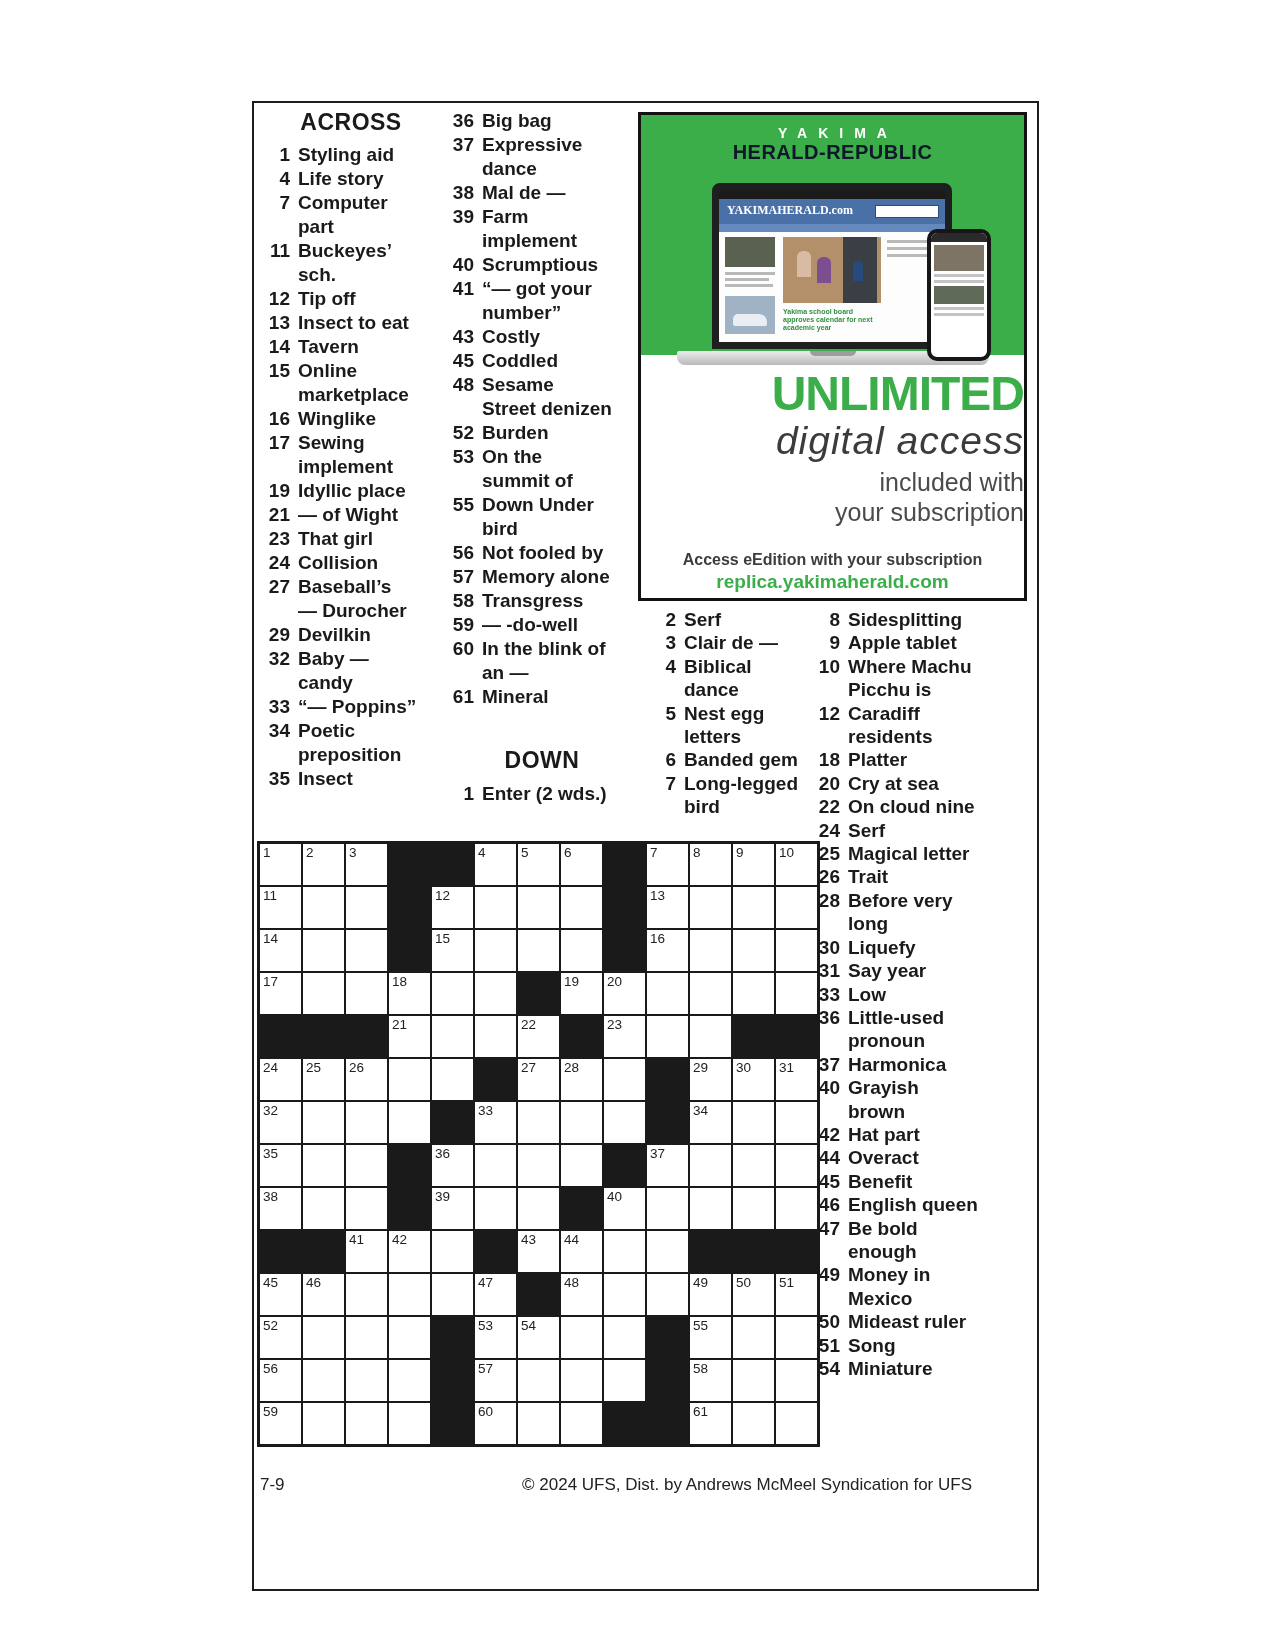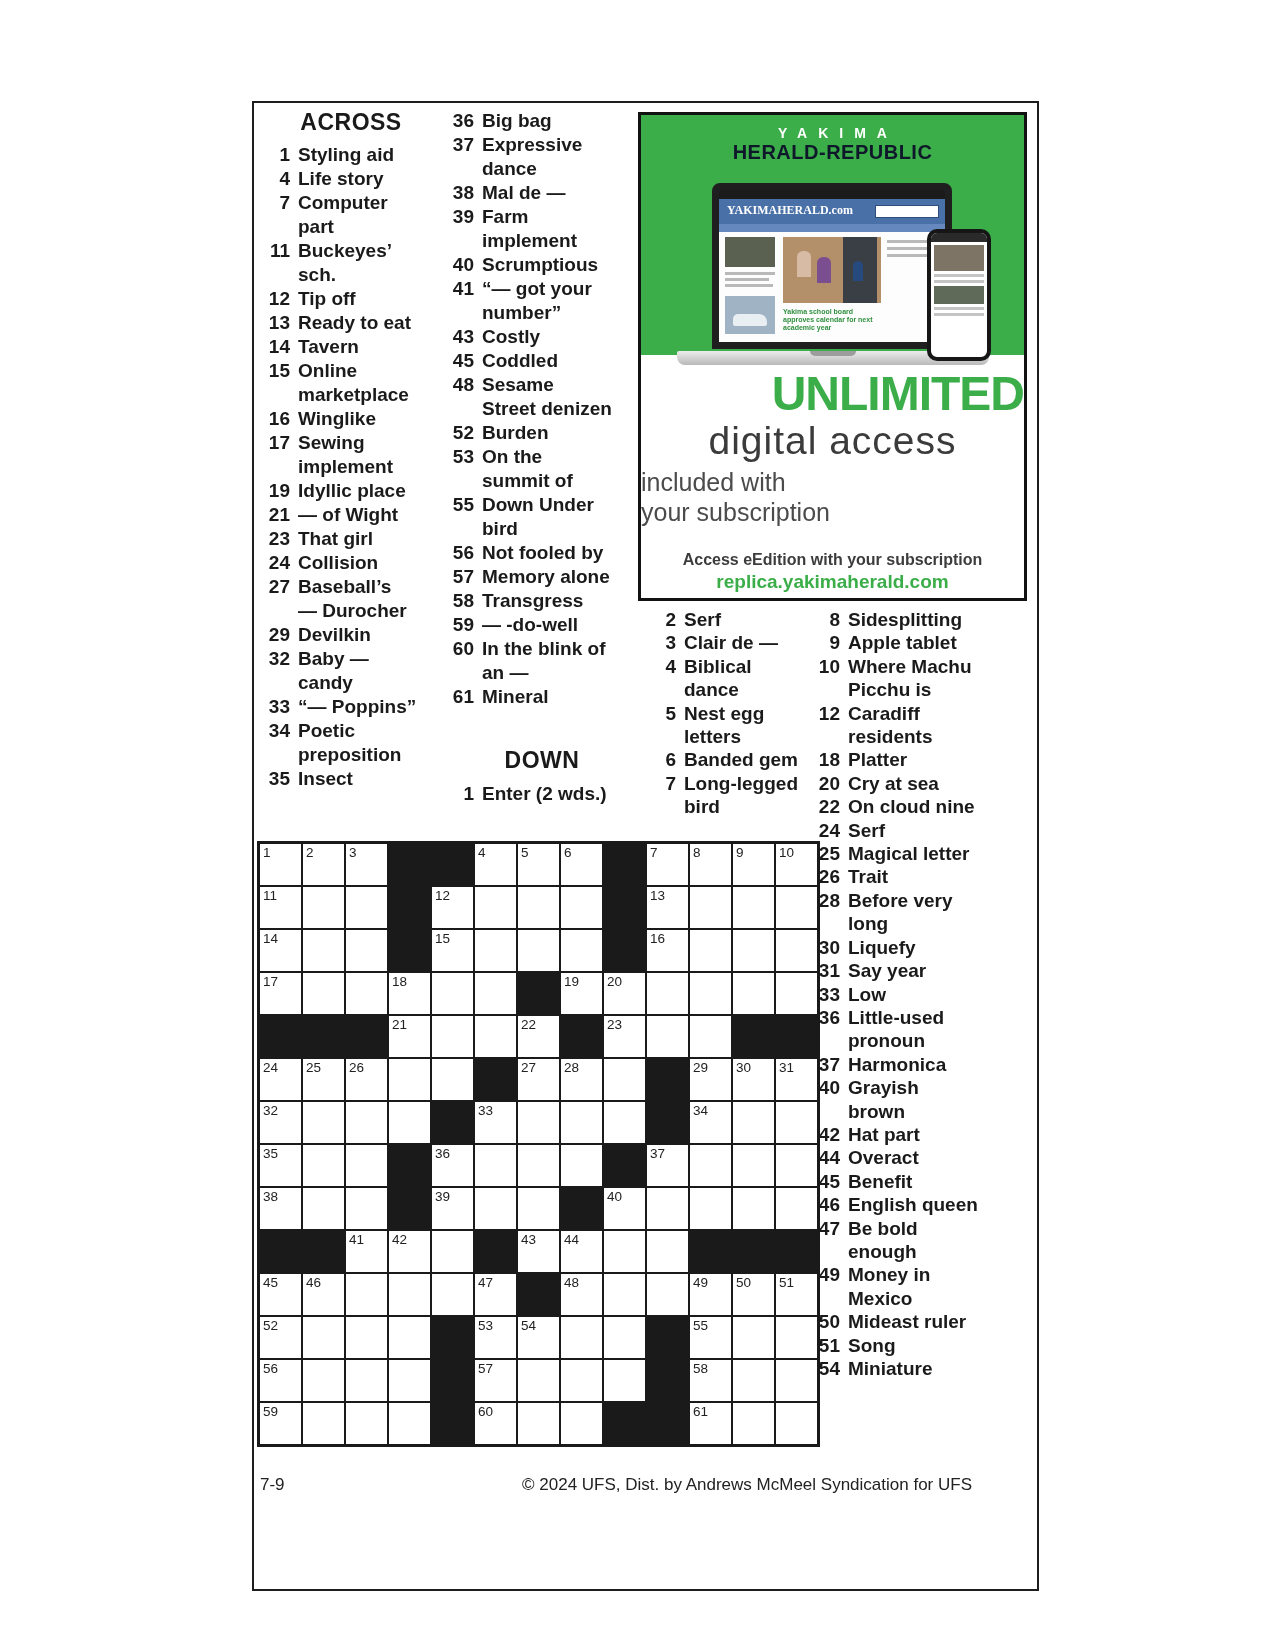--- a/index.html
+++ b/index.html
@@ -39,22 +39,22 @@
   .fig{position:absolute;width:14px;height:26px;border-radius:6px 6px 0 0;}
   .lt-headline{position:absolute;left:64px;top:76px;width:100px;font-size:7px;line-height:8px;color:#2f8f3f;font-weight:bold;}
   .laptop-base{position:absolute;left:36px;top:236px;width:312px;height:14px;background:linear-gradient(#ececec,#b9b9b9);border-radius:2px 2px 8px 8px;}
   .base-notch{position:absolute;left:50%;transform:translateX(-50%);top:0;width:46px;height:5px;background:#9d9d9d;border-radius:0 0 5px 5px;}
   .phone{position:absolute;left:286px;top:114px;width:56px;height:124px;border:4px solid #161616;border-radius:10px;background:#fff;overflow:hidden;}
   .phn-bar{height:9px;background:#2a2a2a;}
   .phn-img{margin:3px;height:26px;background:#7d7465;}
   .phn-img2{margin:3px;height:18px;background:#5f6a58;}
   .phn-line{margin:3px;height:3px;background:#c4c4c4;}
   .ad-h1{position:absolute;top:255px;width:100%;text-align:right;font-size:48px;line-height:48px;font-weight:800;letter-spacing:-1px;color:var(--green,#3bae49);}
-  .ad-h2{position:absolute;top:306px;width:100%;text-align:center;font-size:39px;line-height:40px;font-weight:400;letter-spacing:1px;color:#3b3b3b;}
-  .ad-sub{position:absolute;top:352px;width:100%;text-align:left;font-size:25px;line-height:30px;font-weight:400;color:#4b4b4b;}
+  .ad-h2{position:absolute;top:306px;width:100%;text-align:right;font-size:39px;line-height:40px;font-weight:400;letter-spacing:1px;color:#3b3b3b;font-style:italic;}
+  .ad-sub{position:absolute;top:352px;width:100%;text-align:right;font-size:25px;line-height:30px;font-weight:400;color:#4b4b4b;}
   .ad-access{position:absolute;top:436px;width:100%;text-align:center;font-size:16px;color:#3c3c3c;font-weight:bold;}
   .ad-url{position:absolute;top:456px;width:100%;text-align:center;font-size:19px;font-weight:bold;color:var(--green,#3bae49);}
   
   .xgrid{position:absolute;left:3px;top:738px;display:grid;grid-template-columns:repeat(13,41px);grid-auto-rows:41px;gap:2px;background:#1a1a1a;border:3px solid #1a1a1a;width:fit-content;}
   .cell{background:#fff;position:relative;}
   .cell.black{background:#1a1a1a;}
   .cell .num{position:absolute;left:3px;top:1px;font-size:13.5px;font-weight:400;color:#222;}
   
   .foot{position:absolute;top:1372px;font-size:17px;color:#222;}
   .foot-left{left:6px;}
@@ -85,21 +85,21 @@
           <span class="cnum">11</span>
           <span class="ctext">Buckeyes’
 sch.</span>
         </div>
         <div class="clue">
           <span class="cnum">12</span>
           <span class="ctext">Tip off</span>
         </div>
         <div class="clue">
           <span class="cnum">13</span>
-          <span class="ctext">Ready to eat</span>
+          <span class="ctext">Insect to eat</span>
         </div>
         <div class="clue">
           <span class="cnum">14</span>
           <span class="ctext">Tavern</span>
         </div>
         <div class="clue">
           <span class="cnum">15</span>
           <span class="ctext">Online
 marketplace</span>
         </div>

